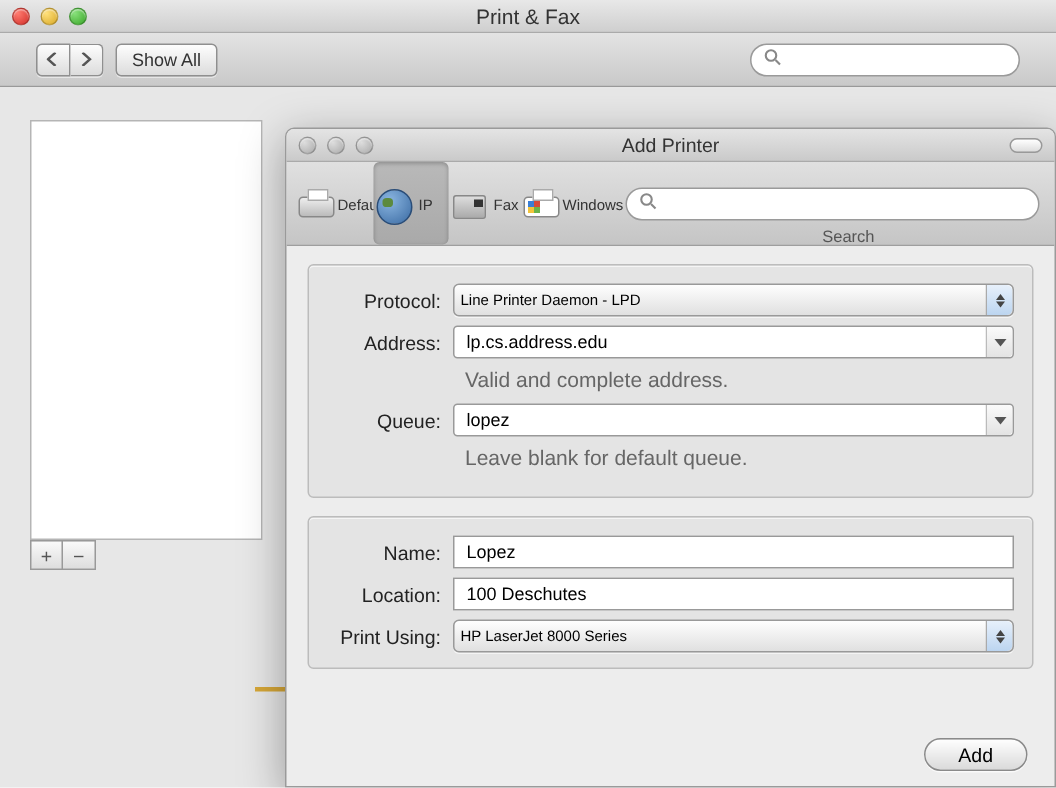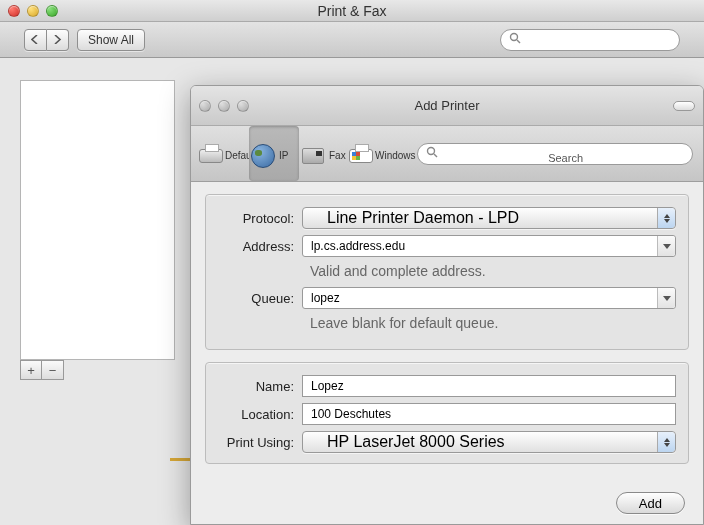--- a/index.html
+++ b/index.html
@@ -25,21 +25,21 @@
 
 .main-body { position: absolute; top: 58px; left: 0; right: 0; bottom: 0; background: #e7e7e7; }
 .printer-list { position: absolute; top: 22px; left: 20px; width: 155px; height: 280px; background: #fff; border: 1px solid #b5b5b5; }
 .list-btns { position: absolute; top: 302px; left: 20px; display: flex; }
 .sq-btn { width: 22px; height: 20px; border: 1px solid #999; background: linear-gradient(#fafafa, #ddd); font-size: 13px; display: flex; align-items: center; justify-content: center; color: #555; }
 .sq-btn + .sq-btn { border-left: none; }
 .strip { position: absolute; top: 400px; left: 170px; right:0; height: 3px; background: #d6a738; }
 
 
 .add-window { position: absolute; top: 85px; left: 190px; width: 514px; height: 440px; background: #ededed; border: 1px solid #9a9a9a; border-radius: 6px 6px 0 0; box-shadow: 0 8px 30px rgba(0,0,0,0.35); overflow: hidden; }
-.add-titlebar { height: 40px; background: linear-gradient(#e4e4e4, #cacaca); border-bottom: 1px solid #aaa; display: flex; align-items: center; padding: 0 8px; position: relative; }
+.add-titlebar { height: 22px; background: linear-gradient(#e4e4e4, #cacaca); border-bottom: 1px solid #aaa; display: flex; align-items: center; padding: 0 8px; position: relative; }
 .tl.gray { background: radial-gradient(circle at 30% 30%, #ddd, #aaa); }
 .pill { position: absolute; right: 8px; width: 22px; height: 10px; border: 1px solid #999; border-radius: 5px; background: linear-gradient(#fff,#ddd); }
 .add-title { position: absolute; left:0; right:0; text-align: center; font-size: 13px; color: #333; pointer-events: none; }
 
 .add-toolbar { height: 56px; background: linear-gradient(#e0e0e0, #c5c5c5); border-bottom: 1px solid #9e9e9e; display: flex; align-items: center; padding: 0 10px 0 8px; }
 .tb-item { width: 50px; display: flex; flex-direction: row; align-items: center; gap: 2px; font-size: 10px; color: #333; padding-top: 4px; height: 100%; border-radius: 4px; }
 .tb-item.active { background: linear-gradient(#b9b9b9,#a9a9a9); box-shadow: inset 0 1px 3px rgba(0,0,0,0.25); }
 .tb-icon { width: 28px; height: 26px; display: flex; align-items: center; justify-content: center; }
 .printer-shape { width: 24px; height: 14px; background: linear-gradient(#eee,#bbb); border: 1px solid #888; border-radius: 3px; position: relative; }
 .printer-shape::before { content: ""; position: absolute; top: -6px; left: 5px; width: 12px; height: 6px; background: #fff; border: 1px solid #aaa; }
@@ -54,21 +54,21 @@
 .add-search { margin-left: 18px; flex: 1; height: 22px; border: 1px solid #9a9a9a; border-radius: 11px; background: #fff; display: flex; align-items: center; padding: 0 8px; }
 .add-search .mag{ color:#777; font-size:12px; margin-right:4px; }
 .search-label { position:absolute; right: 120px; top: 66px; font-size: 11px; color: #555; }
 
 .add-body { padding: 12px 14px 0 14px; border-radius: 18px; }
 .panel { background: #e4e4e4; border: 1px solid #bcbcbc; border-radius: 4px; padding: 12px 12px 10px 12px; margin-bottom: 12px; box-shadow: inset 0 1px 0 #f5f5f5; }
 .row { display: flex; align-items: center; margin-bottom: 6px; }
 .row .label { width: 84px; text-align: right; font-size: 13px; color: #222; padding-right: 8px; }
 .row .ctrl { flex: 1; }
 .hint { font-size: 14px; color: #666; margin: 2px 0 8px 92px; }
-.select { height: 22px; border: 1px solid #999; border-radius: 4px; background: linear-gradient(#fefefe,#e0e0e0); display: flex; align-items: center; padding: 0 22px 0 24px; font-size: 16px; position: relative; box-shadow: 0 1px 0 rgba(255,255,255,0.6); }
+.select { height: 22px; border: 1px solid #999; border-radius: 4px; background: linear-gradient(#fefefe,#e0e0e0); display: flex; align-items: center; padding: 0 22px 0 4px; font-size: 10px; position: relative; box-shadow: 0 1px 0 rgba(255,255,255,0.6); }
 .select .arrows { position: absolute; right: 0; top: 0; bottom: 0; width: 18px; border-left: 1px solid #aaa; display: flex; flex-direction: column; align-items: center; justify-content: center; background: linear-gradient(#e7f0fb,#bcd5f0); border-radius: 0 4px 4px 0; }
 .select .arrows::before { content: ""; border-left:3px solid transparent; border-right:3px solid transparent; border-bottom:4px solid #444; margin-bottom:1px; }
 .select .arrows::after { content: ""; border-left:3px solid transparent; border-right:3px solid transparent; border-top:4px solid #444; }
 .combo { height: 22px; border: 1px solid #999; border-radius: 3px; background: #fff; display: flex; align-items: center; padding: 0 22px 0 8px; font-size: 12px; position: relative; }
 .combo .drop { position: absolute; right: 0; top: 0; bottom: 0; width: 18px; border-left: 1px solid #bbb; display: flex; align-items: center; justify-content: center; background: linear-gradient(#fafafa,#e3e3e3); border-radius: 0 3px 3px 0; }
 .combo .drop::after { content:""; border-left:4px solid transparent; border-right:4px solid transparent; border-top:5px solid #555; }
 .text-input { height: 22px; border: 1px solid #999; background: #fff; border-radius: 0; display: flex; align-items: center; padding: 0 8px; font-size: 12px; width: 100%; }
 
 .footer { position: absolute; bottom: 10px; right: 18px; }
 .add-btn { height: 22px; padding: 0 22px; border: 1px solid #8a8a8a; border-radius: 11px; background: linear-gradient(#fefefe,#dadada); font-size: 13px; box-shadow: 0 1px 0 rgba(255,255,255,0.7); }

